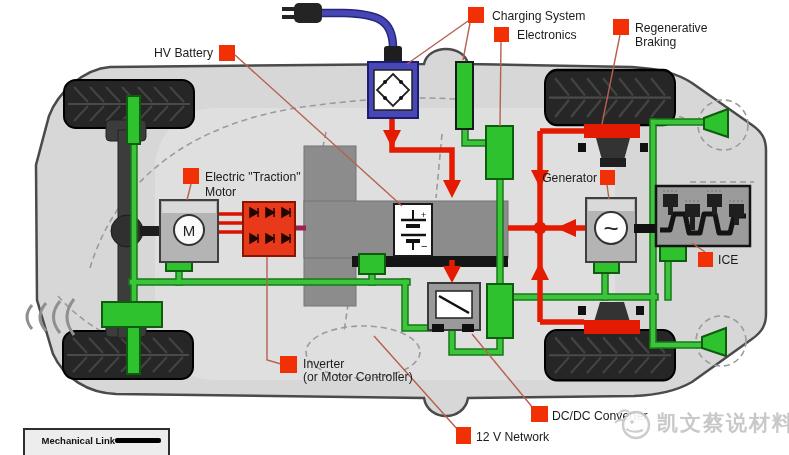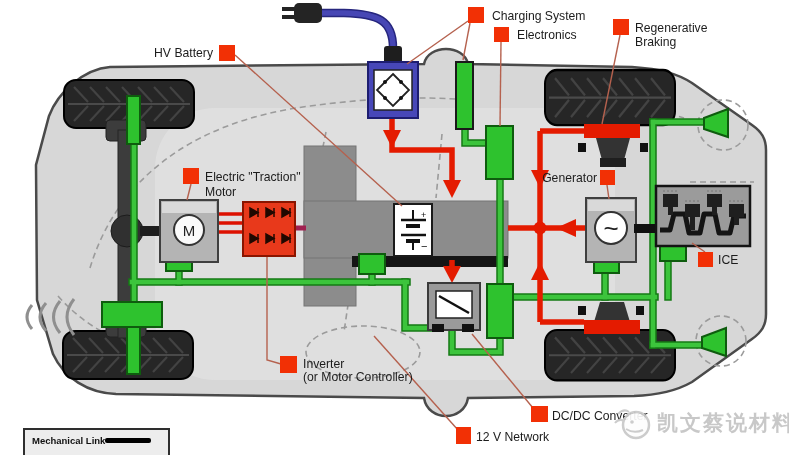--- a/index.html
+++ b/index.html
@@ -3,21 +3,21 @@
 <meta charset="utf-8">
 <style>
   html,body{margin:0;padding:0;background:#fff;}
   .stage{position:relative;width:789px;height:455px;overflow:hidden;background:#fff;
          font-family:"Liberation Sans",sans-serif;}
   svg text{font-family:"Liberation Sans",sans-serif;}
   .lbl{font-size:12.2px;fill:#1c1c1c;}
   .legend{position:absolute;left:23px;top:428px;width:147px;height:46px;
           border:2px solid #2e2e2e;background:#ededed;box-sizing:border-box;
           padding:4px 7px 0 7px;}
-  .legend-row{display:flex;justify-content:flex-start;align-items:center;height:13px;margin-bottom:12px;}
+  .legend-row{display:flex;justify-content:flex-end;align-items:center;height:13px;margin-bottom:12px;}
   .legend-row span{font-size:9.5px;font-weight:bold;color:#111;white-space:nowrap;}
   .swatch{width:46px;height:5px;border-radius:2px;}
   .swatch-mech{background:#000;}
   .swatch-plug{background:#7d7dd8;}
   .watermark{position:absolute;left:612px;top:402px;display:flex;align-items:center;gap:3px;
              color:#c4c4c4;opacity:.92;}
   .watermark .wm-text{font-size:21px;font-weight:bold;letter-spacing:2px;white-space:nowrap;}
 </style>
 </head>
 <body>

